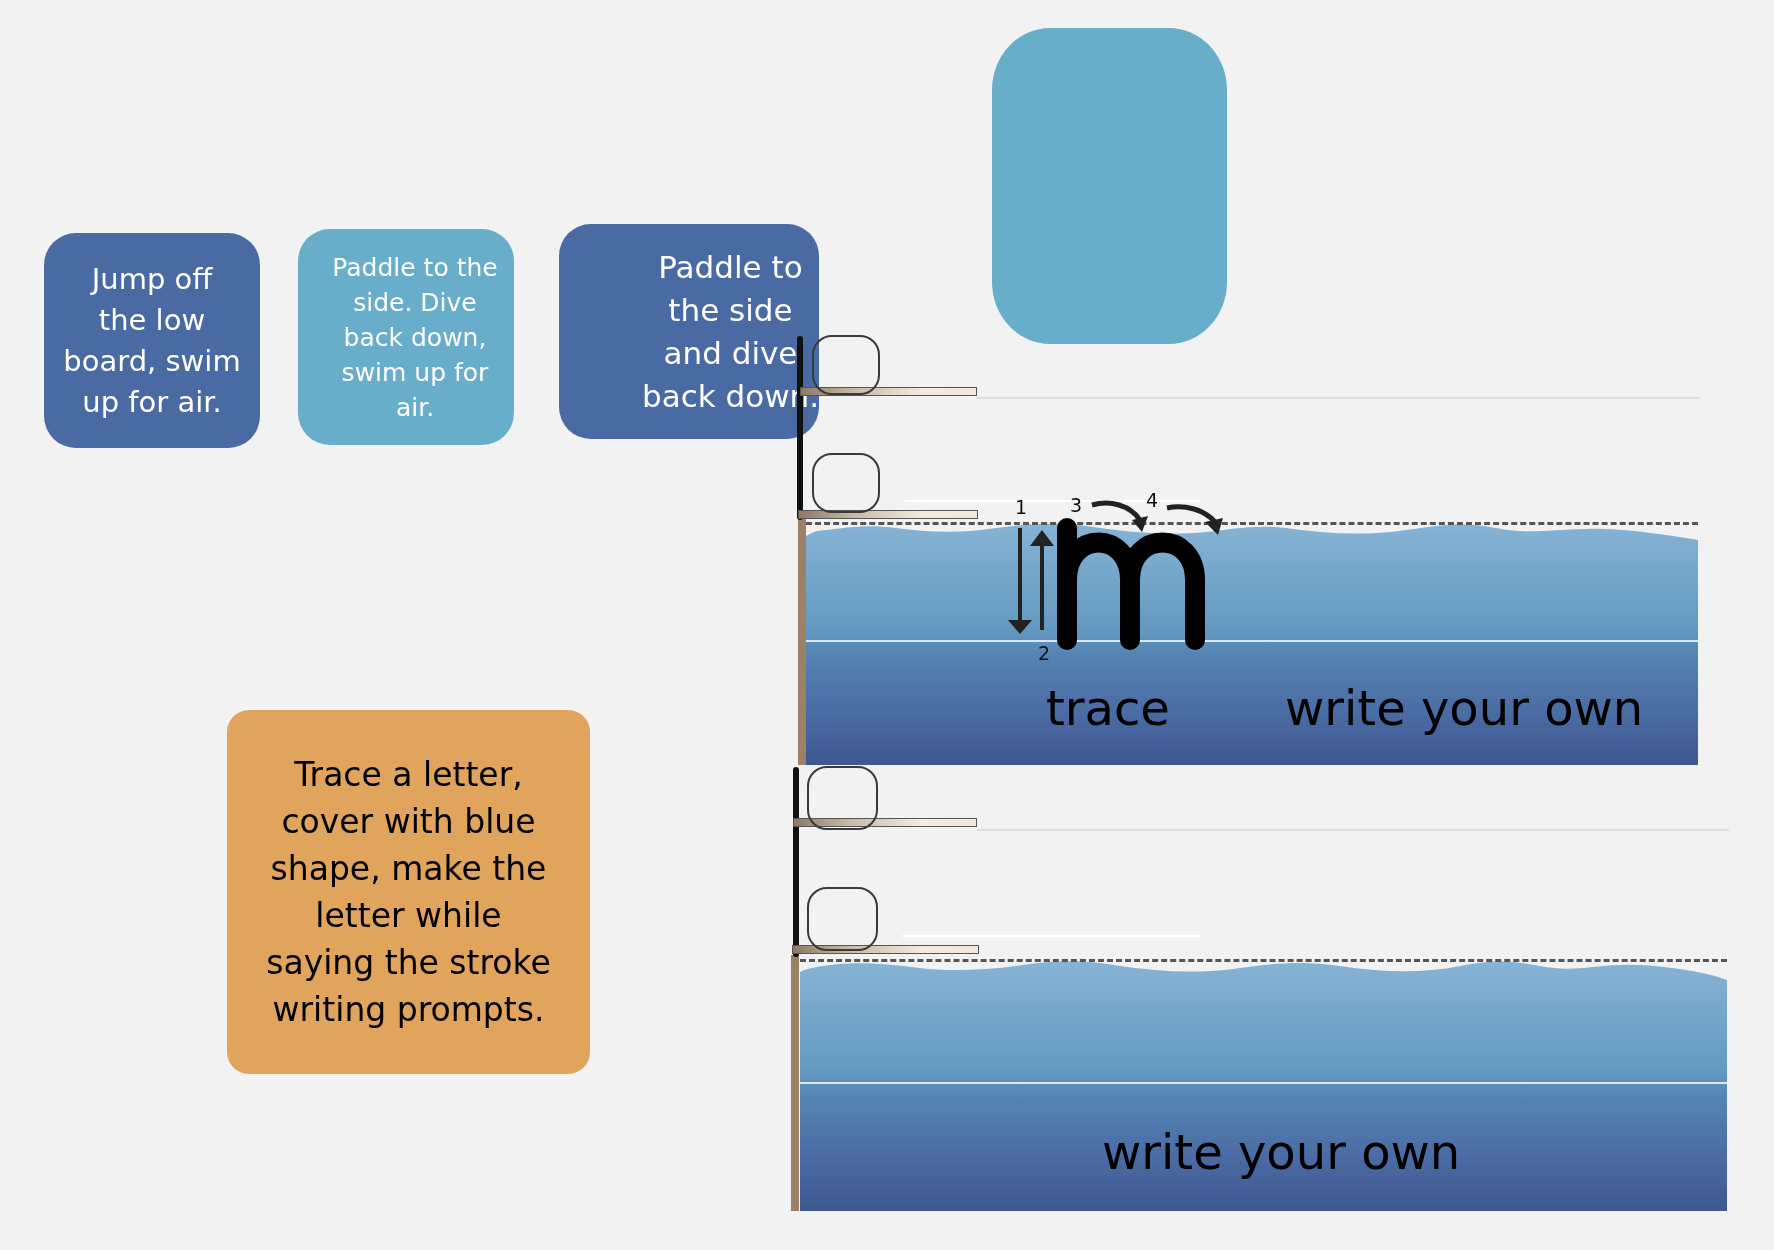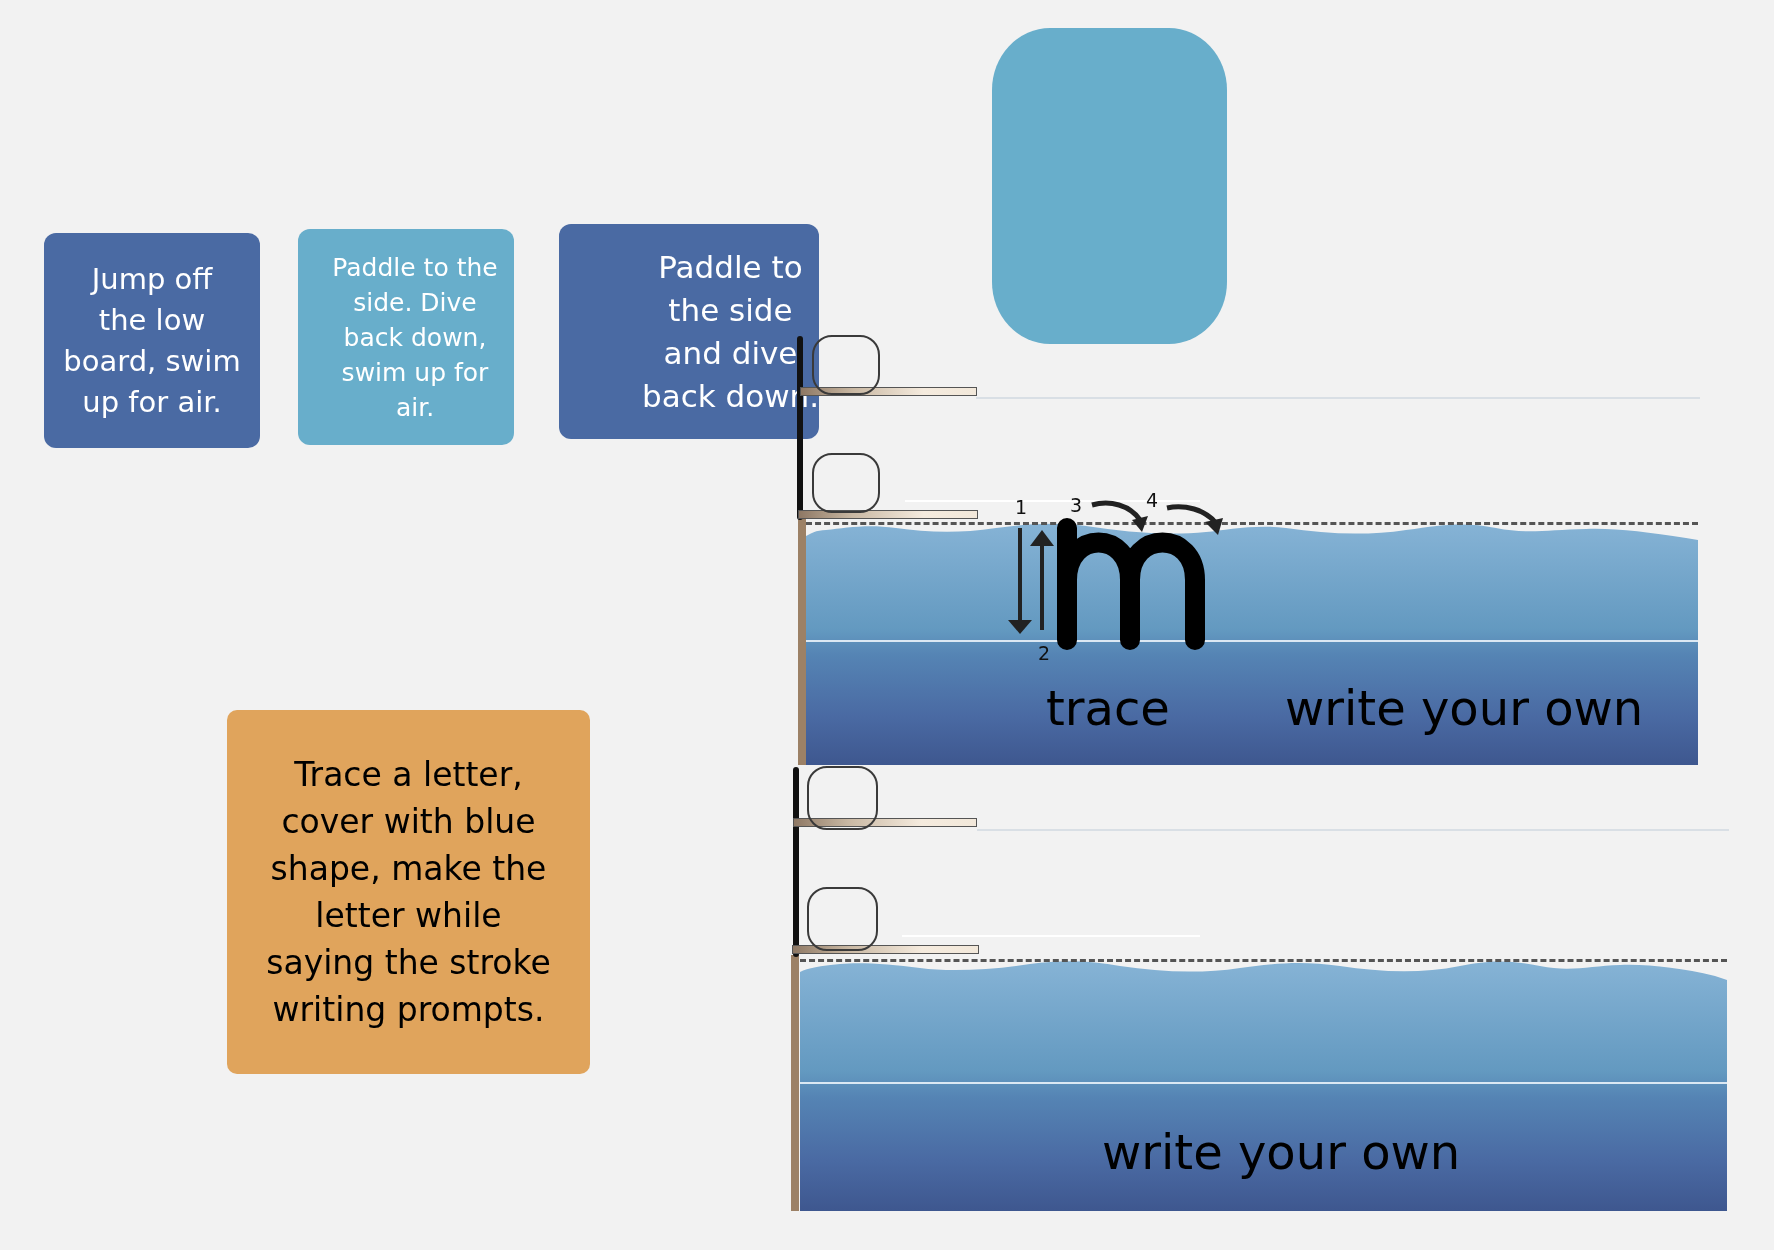--- a/index.html
+++ b/index.html
@@ -5,35 +5,35 @@
   html, body { margin: 0; padding: 0; }
   body {
     width: 1774px; height: 1250px; position: relative; overflow: hidden;
     background: #f2f2f2;
     font-family: "DejaVu Sans", sans-serif;
   }
   .card {
     position: absolute; box-sizing: border-box;
     display: flex; align-items: center; justify-content: center;
     text-align: center; color: #ffffff;
-    border-radius: 12px;
+    border-radius: 32px;
   }
   .card span { display: block; white-space: pre-line; }
   .card-dark { background: #4a6aa3; }
   .card-light { background: #68aecb; padding-left: 18px; }
   #card1 { left: 44px; top: 233px; width: 216px; height: 215px; font-size: 29px; line-height: 41px; }
   #card2 { left: 298px; top: 229px; width: 216px; height: 216px; font-size: 25px; line-height: 35px; }
   #card3 { left: 559px; top: 224px; width: 260px; height: 215px; font-size: 31px; line-height: 43px; justify-content: flex-end; }
   #cover-shape {
     position: absolute; left: 992px; top: 28px; width: 235px; height: 316px;
     background: #68aecb; border-radius: 58px / 62px;
   }
   #card-orange {
     left: 227px; top: 710px; width: 363px; height: 364px;
-    background: #e0a45c; color: #000; border-radius: 10px;
+    background: #e0a45c; color: #000; border-radius: 22px;
     font-size: 33px; line-height: 47px;
   }
 
   
   .pool { position: absolute; }
   .pole { position: absolute; background: #111; width: 6px; border-radius: 3px; }
   .pool-wall { position: absolute; background: #9c8166; width: 8px; }
   .board {
     position: absolute; height: 9px; box-sizing: border-box;
     border: 1.5px solid #555;

